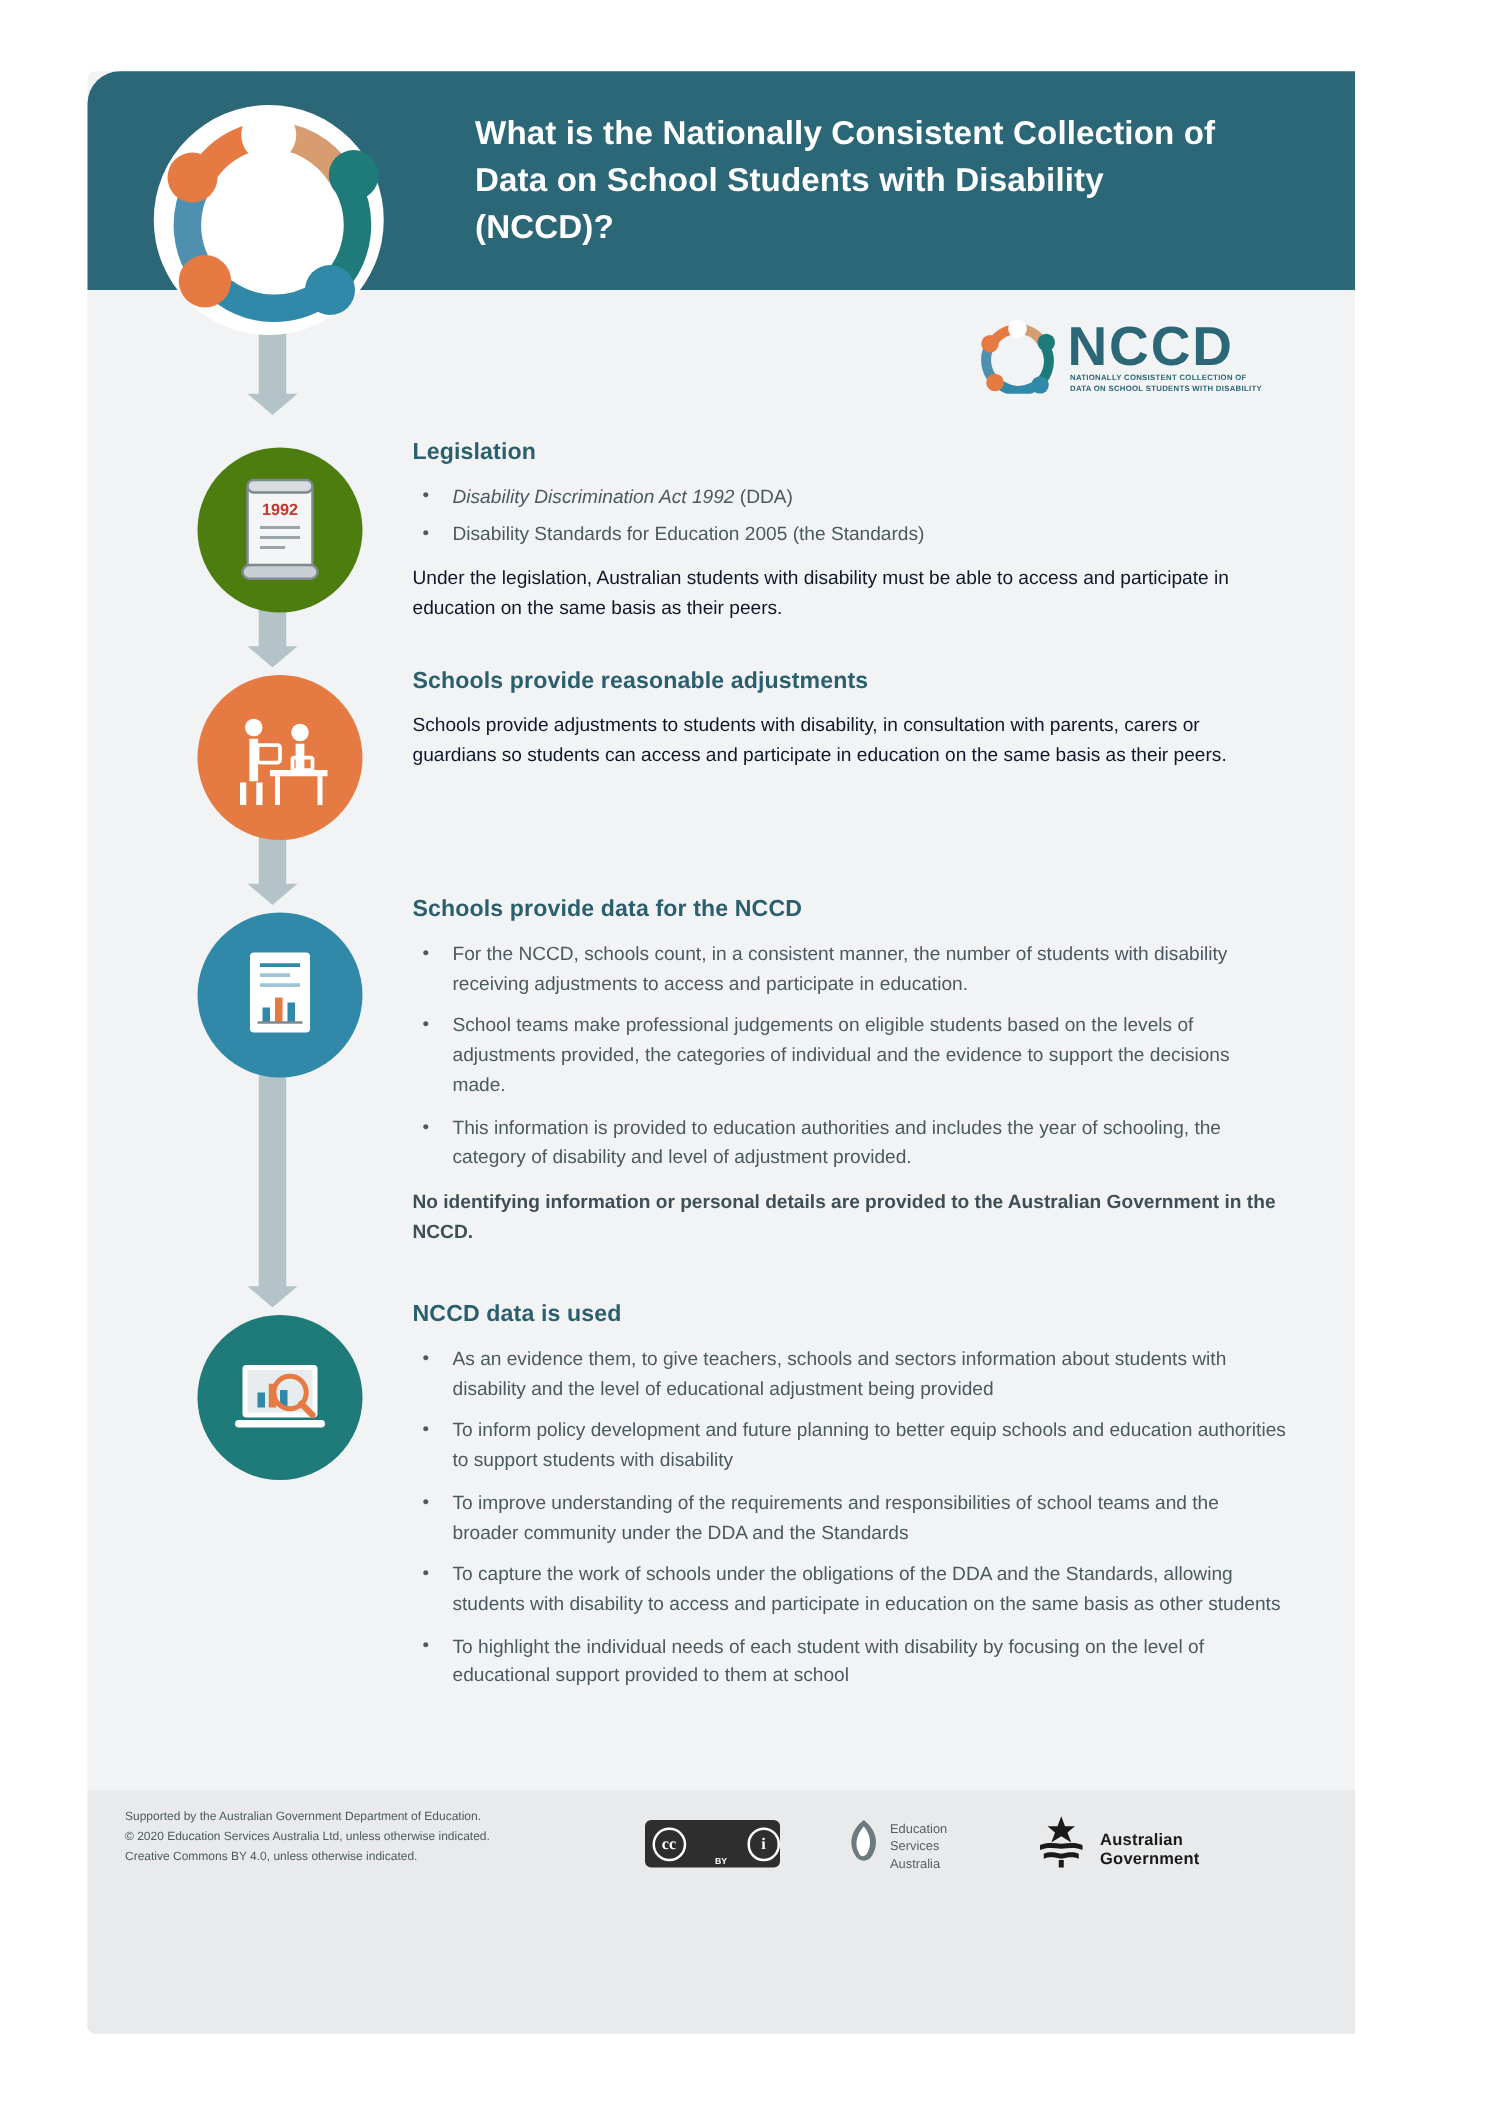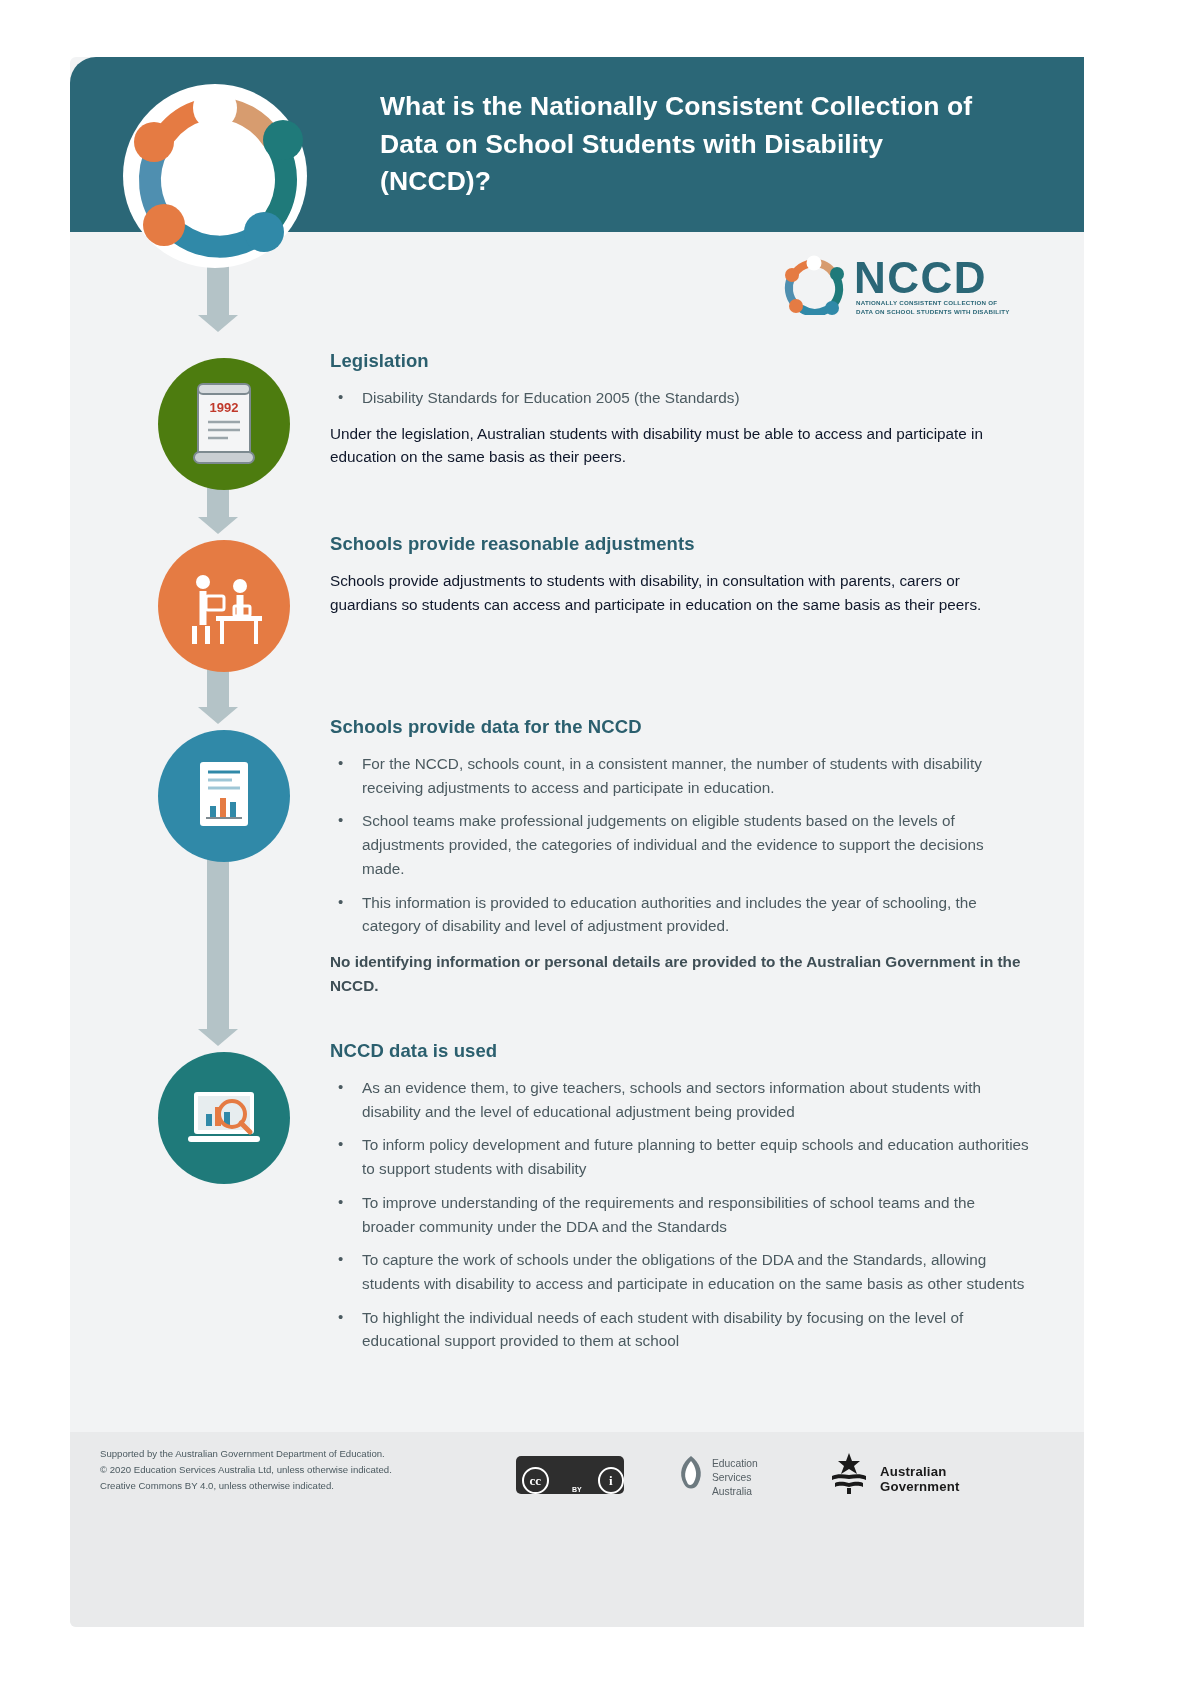--- a/index.html
+++ b/index.html
@@ -159,21 +159,21 @@
     line-height: 1.65;
   }
   
   .cc-badge {
     position: absolute;
     left: 516px; top: 1456px;
     width: 108px; height: 38px;
     background: #2e2e2e;
     border-radius: 5px;
     display: flex;
-    align-items: flex-end;
+    align-items: center;
     gap: 37px;
   }
   .cc-circle {
     width: 27px; height: 27px;
     border-radius: 50%;
     background: #2e2e2e;
     border: 2px solid #ffffff;
     margin-left: 6px;
     color: #fff;
     font-size: 13px;
@@ -275,20 +275,21 @@
       <text x="66" y="54" text-anchor="middle" font-family="Liberation Sans, sans-serif" font-size="13" font-weight="bold" fill="#c0392b">1992</text>
       <line x1="50" y1="64" x2="82" y2="64" stroke="#9aa5aa" stroke-width="2.5"></line>
       <line x1="50" y1="72" x2="82" y2="72" stroke="#9aa5aa" stroke-width="2.5"></line>
       <line x1="50" y1="80" x2="70" y2="80" stroke="#9aa5aa" stroke-width="2.5"></line>
       <rect x="36" y="94" width="60" height="11" rx="5.5" fill="#c9ced2" stroke="#7d8a90" stroke-width="2"></rect>
     </svg>
   </div>
   <div class="block b-legis">
     <h2>Legislation</h2>
     <ul class="bullets tight">
+      <li><i>Disability Discrimination Act 1992</i><span> (DDA)</span></li>
       <li>Disability Standards for Education 2005 (the Standards)</li>
     </ul>
     <p class="body-text">Under the legislation, Australian students with disability must be able to access and participate in education on the same basis as their peers.</p>
   </div>
 
   <div class="circle c-adjust">
     <svg width="132" height="132" viewBox="0 0 132 132">
 
       <circle cx="45" cy="42" r="7" fill="#ffffff"></circle>
       <rect x="41.5" y="51" width="7" height="34" fill="#ffffff"></rect>

